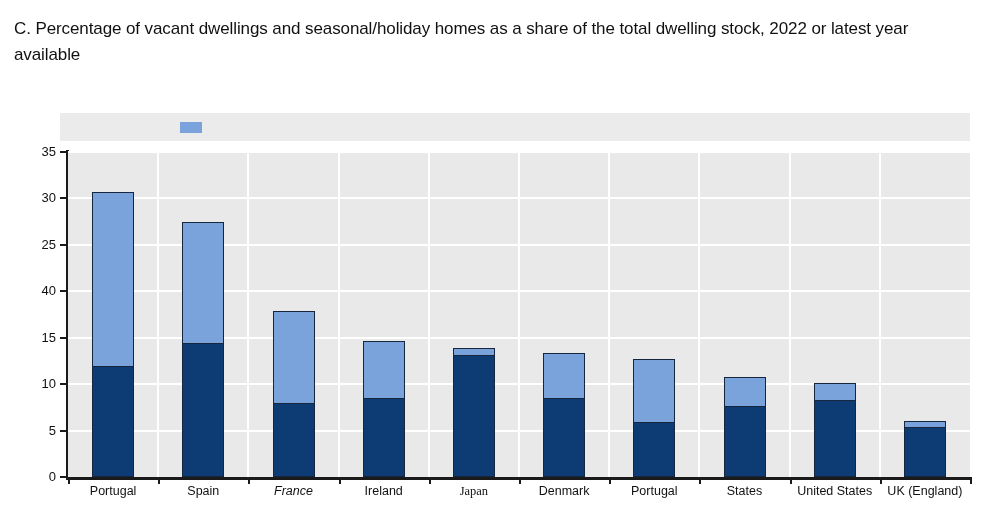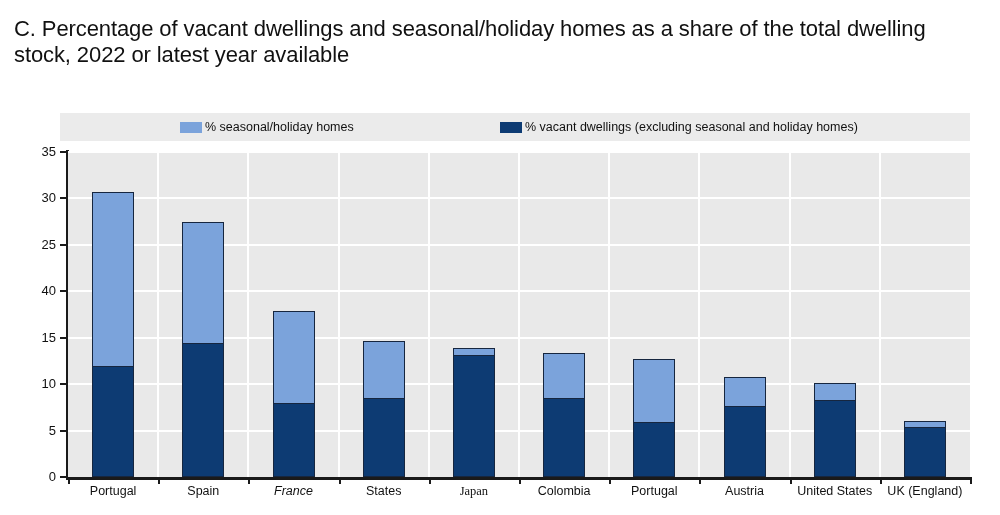--- a/index.html
+++ b/index.html
@@ -15,21 +15,21 @@
     color: #1a1a1a;
     overflow: hidden;
   }
 
   
   #chart-title {
     position: absolute;
     left: 14px;
     top: 16px;
     width: 960px;
-    font-size: 22px;
+    font-size: 17px;
     line-height: 26px;
     font-weight: 400;
     color: #111111;
     letter-spacing: -0.1px;
   }
 
   
   #legend {
     position: absolute;
     left: 60px;
@@ -160,25 +160,20 @@
   }
 </style>
 </head>
 <body>
 
 <div id="chart-title">C. Percentage of vacant dwellings and seasonal/holiday homes as a share of the total dwelling stock, 2022 or latest year available</div>
 
 <div id="legend">
   <div class="legend-entry" id="legend-entry-seasonal">
     <span class="legend-swatch" style="background:#7ba3db;"></span>
-    <span>% seasonal/holiday homes</span>
-  </div>
-  <div class="legend-entry" id="legend-entry-vacant">
-    <span class="legend-swatch" style="background:#0d3b73;"></span>
-    <span>% vacant dwellings (excluding seasonal and holiday homes)</span>
   </div>
 </div>
 
 <div id="y-axis-labels">
     <div class="y-tick-label" style="top: 477px;">0</div>
     <div class="y-tick-label" style="top: 430.571px;">5</div>
     <div class="y-tick-label" style="top: 384.143px;">10</div>
     <div class="y-tick-label" style="top: 337.714px;">15</div>
     <div class="y-tick-label" style="top: 291.286px;">40</div>
     <div class="y-tick-label" style="top: 244.857px;">25</div>
@@ -254,27 +249,27 @@
 <div class="y-tick-mark" style="top: 290.286px;"></div>
 <div class="y-tick-mark" style="top: 243.857px;"></div>
 <div class="y-tick-mark" style="top: 197.429px;"></div>
 <div class="y-tick-mark" style="top: 151px;"></div>
 <div class="x-label" style="left: 113.1px;">Portugal</div>
 <div class="x-tick-mark" style="left: 158.2px;"></div>
 <div class="x-label" style="left: 203.3px;">Spain</div>
 <div class="x-tick-mark" style="left: 248.4px;"></div>
 <div class="x-label" style="left: 293.5px; font-style: italic;">France</div>
 <div class="x-tick-mark" style="left: 338.6px;"></div>
-<div class="x-label" style="left: 383.7px;">States</div>
+<div class="x-label" style="left: 383.7px;">Ireland</div>
 <div class="x-tick-mark" style="left: 428.8px;"></div>
 <div class="x-label" style="left: 473.9px; font-family: Liberation Serif, serif;">Japan</div>
 <div class="x-tick-mark" style="left: 519px;"></div>
-<div class="x-label" style="left: 564.1px;">Colombia</div>
+<div class="x-label" style="left: 564.1px;">Denmark</div>
 <div class="x-tick-mark" style="left: 609.2px;"></div>
 <div class="x-label" style="left: 654.3px;">Portugal</div>
 <div class="x-tick-mark" style="left: 699.4px;"></div>
-<div class="x-label" style="left: 744.5px;">Austria</div>
+<div class="x-label" style="left: 744.5px;">States</div>
 <div class="x-tick-mark" style="left: 789.6px;"></div>
 <div class="x-label" style="left: 834.7px;">United States</div>
 <div class="x-tick-mark" style="left: 879.8px;"></div>
 <div class="x-label" style="left: 924.9px;">UK (England)</div>
 <div class="x-tick-mark" style="left: 68px;"></div>
 <div class="x-tick-mark" style="left: 970px;"></div>
 
 </body></html>

